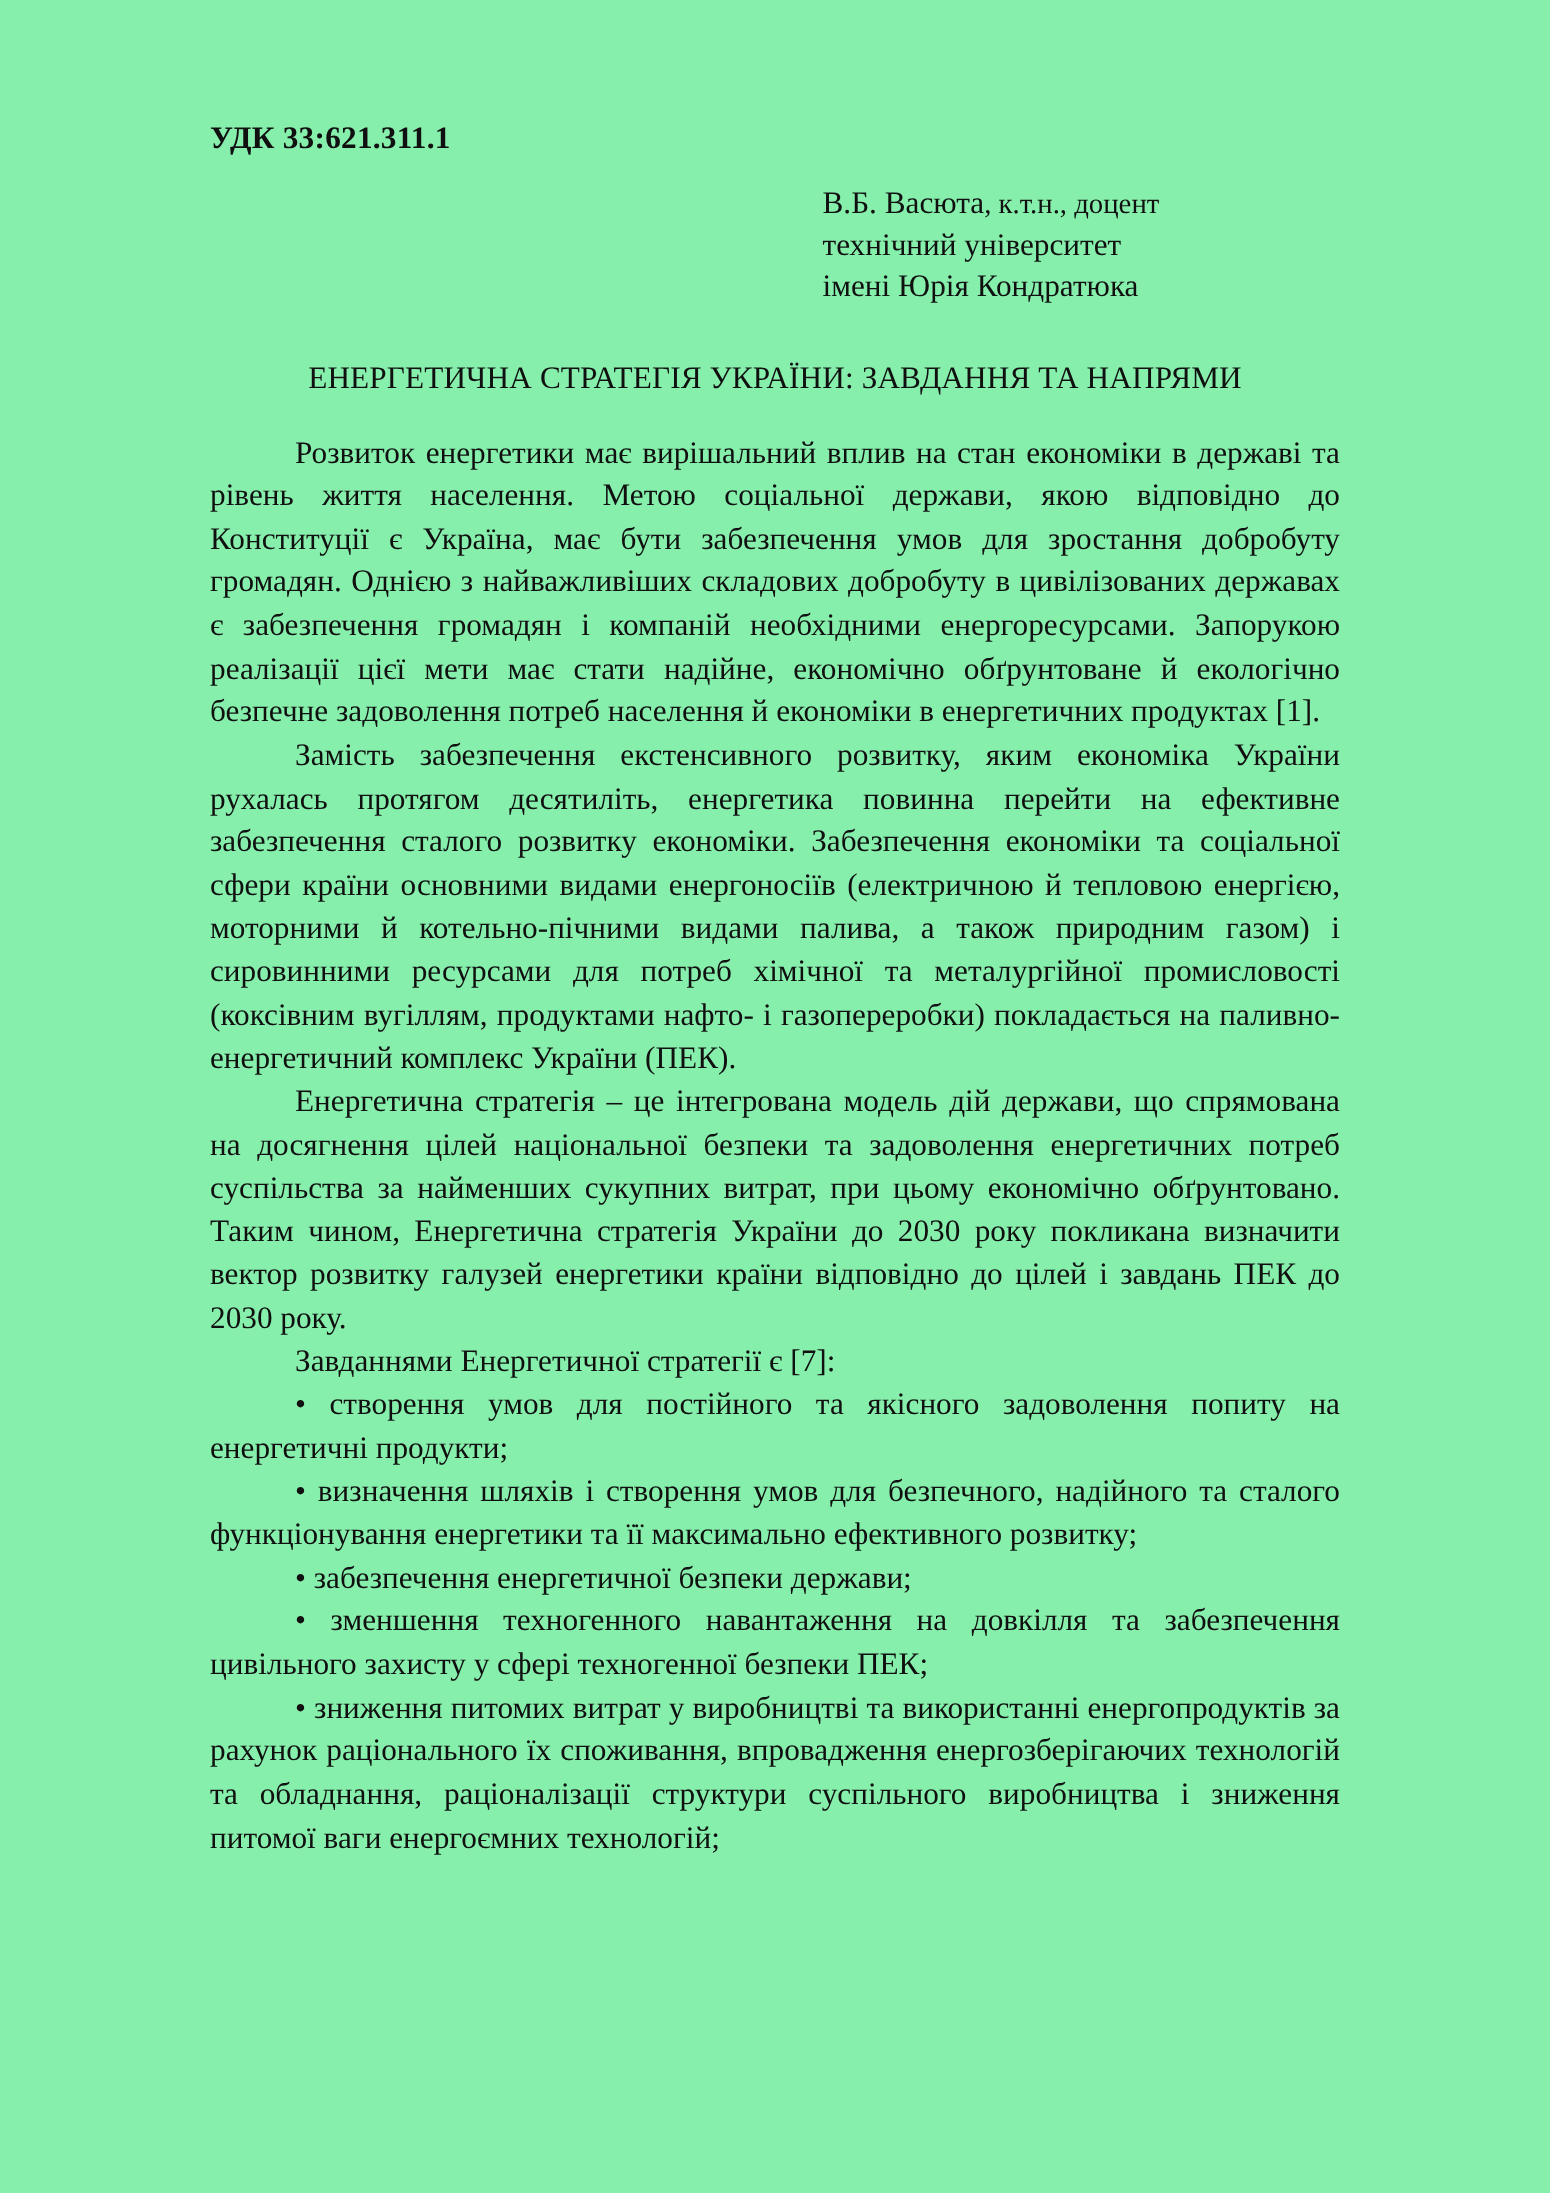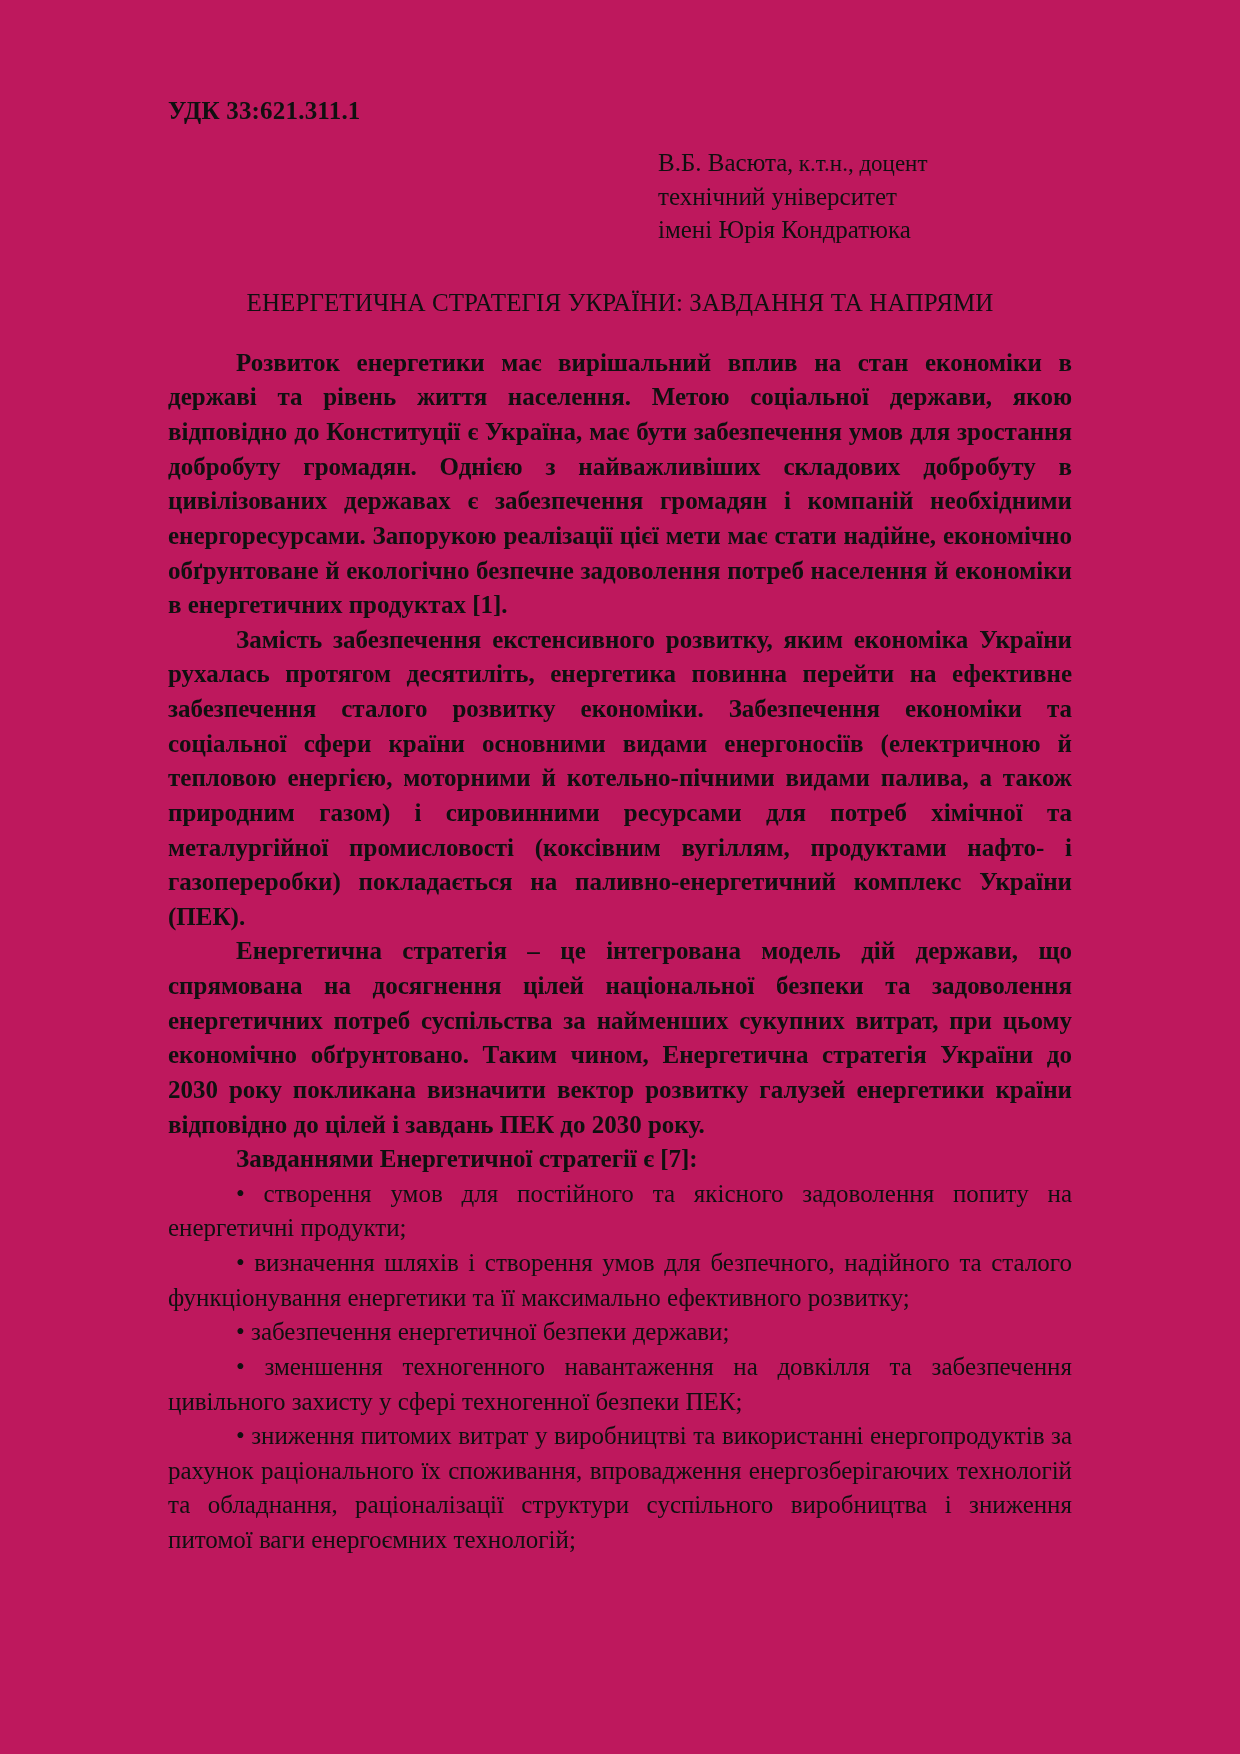--- a/index.html
+++ b/index.html
@@ -5,21 +5,21 @@
 <style>
   html, body {
     margin: 0;
     padding: 0;
     background: #ffffff;
   }
   .page {
     position: relative;
     width: 1240px;
     height: 1754px;
-    background: #be185d;
+    background: #86efac;
     margin: 0 auto;
     overflow: hidden;
     font-family: "Liberation Serif", "DejaVu Serif", serif;
     color: #101010;
     box-sizing: border-box;
   }
   .content {
     position: absolute;
     left: 168px;
     top: 96px;
@@ -62,21 +62,20 @@
 
   
   p.body {
     margin: 0;
     font-size: 25px;
     line-height: 1.385;
     text-align: justify;
     text-indent: 68px;
     text-justify: inter-word;
     hyphens: none;
-    font-weight: bold;
   }
   p.bullet {
     margin: 0;
     font-size: 25px;
     line-height: 1.385;
     text-align: justify;
     text-indent: 68px;
   }
 </style>
 </head>

